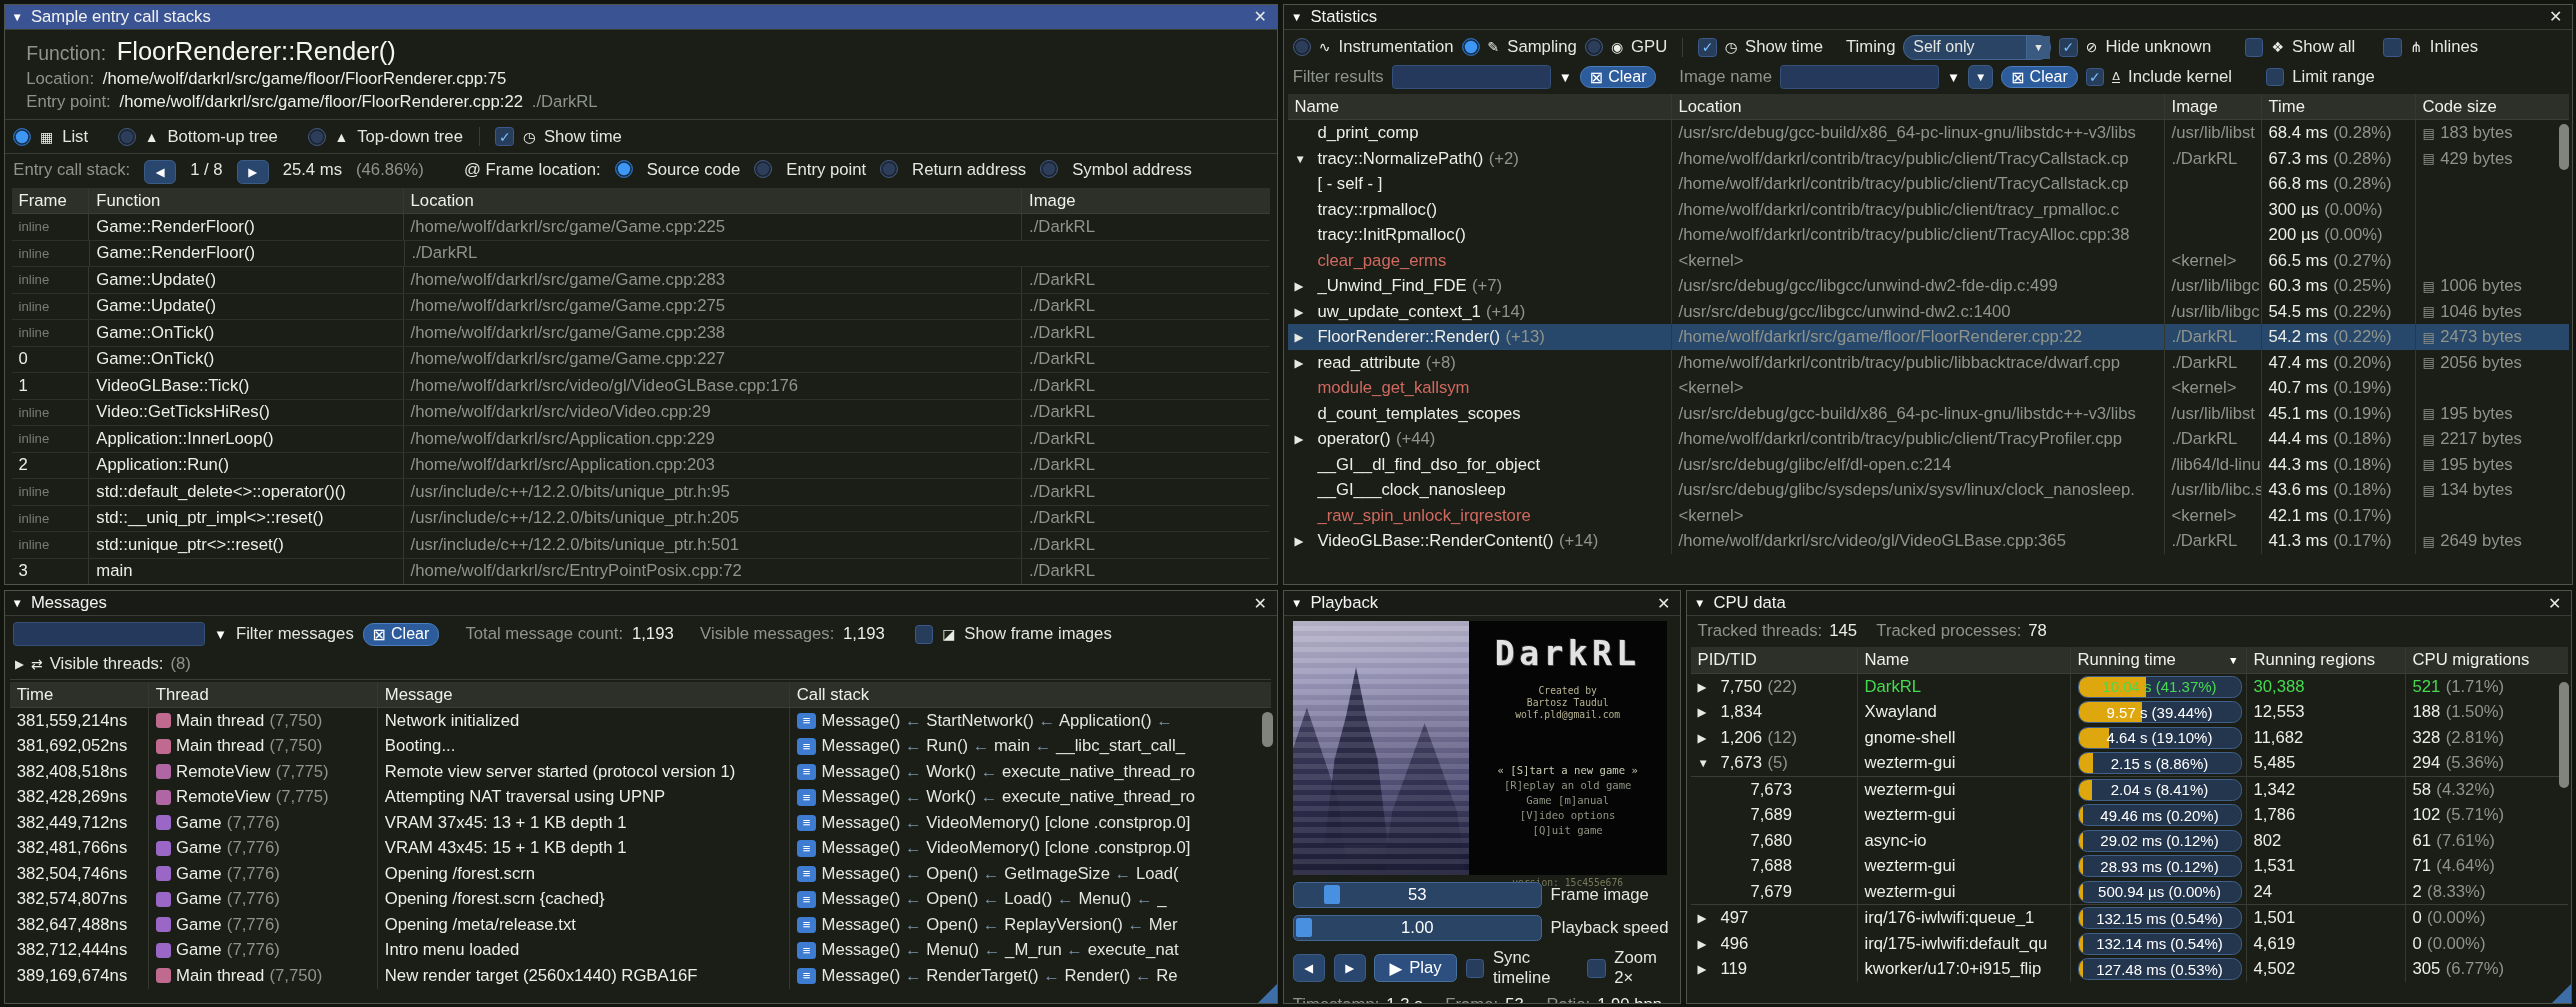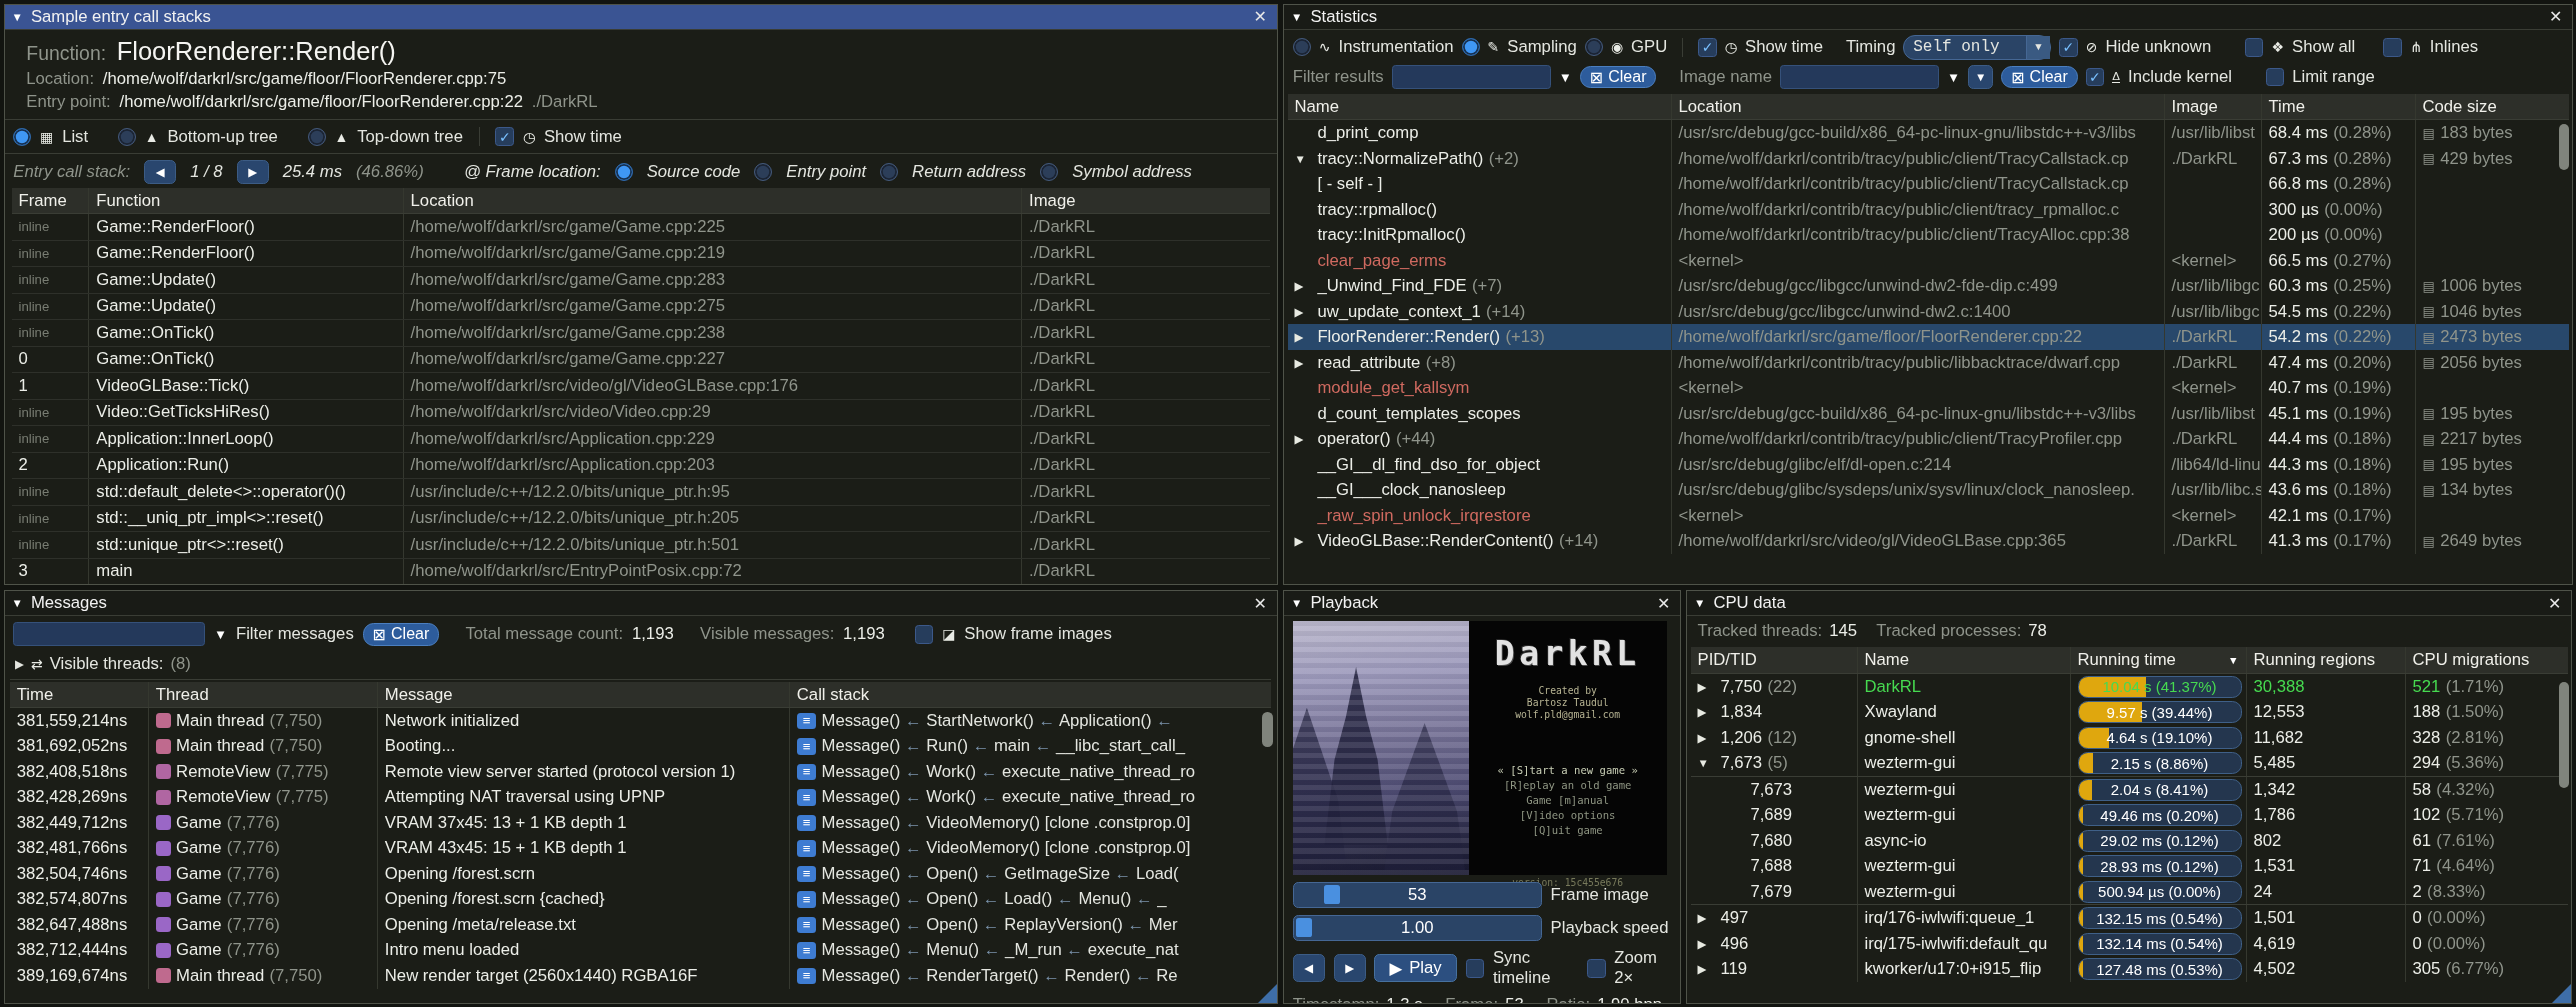--- a/index.html
+++ b/index.html
@@ -31,33 +31,33 @@
   .cell:last-child{border-right:none;}
   
   #p-stacks{left:3.5px;top:3.5px;width:1274px;height:581px;}
   .fn-blk{padding:7px 8.8px 3.5px 8.8px;margin-left:13px;}
   .fn-line{display:flex;align-items:baseline;gap:10.6px;margin-bottom:3.5px;}
   .fn-name{font-size:25.5px;color:#f5f5f2;}
   .fn-lbl{font-size:19.4px;}
   .meta-line{display:flex;gap:8.8px;font-size:16.7px;margin:2.6px 0;}
   .modes{display:flex;align-items:center;gap:8.8px;padding:4.4px 8.8px;}
   .gap26{width:12.3px;} .vdiv{width:0.9px;height:19.4px;background:#3a3d35;margin:0 7px;}
-  .ecs{display:flex;align-items:center;gap:14px;padding:4.4px 8.8px;font-style:italic;}
+  .ecs{display:flex;gap:14px;padding:4.4px 8.8px;}
   .st-grid .cell:nth-child(1){width:78px;}
   .st-grid .cell:nth-child(2){width:315px;text-align:center;}
   .st-grid .cell:nth-child(3){width:620px;}
   .st-grid .cell:nth-child(4){width:248px;}
   .st-grid{height:25px;}
   .st-row{height:25.5px;border-bottom:0.9px solid #2e302a;}
   .inl{font-size:13.2px;color:#787c72;}
   .loc-t{color:#8f948b;} .img-t{color:#8f948b;}
   
   #p-stats{left:1283px;top:3.5px;width:1290px;height:581px;}
   .stats-tb{display:flex;align-items:center;gap:8px;padding:5.3px 8.8px;}
-  .drop{background:#2a4466;border:0.9px solid #456794;border-radius:12px;height:23px;display:inline-flex;align-items:center;flex:none;font-family:Liberation Mono, monospace;}
+  .drop{background:#2a4466;border:0.9px solid #456794;border-radius:12px;height:23px;display:inline-flex;align-items:center;flex:none;}
   .drop .dv{padding:0 8.8px;min-width:104px;font-size:16px;}
   .drop .da{width:23px;height:100%;background:#3a5a82;display:flex;align-items:center;justify-content:center;font-size:10.6px;border-left:0.9px solid #456794;}
   .sg-head .cell:nth-child(1){width:384px;}
   .sg-head .cell:nth-child(2){width:493px;}
   .sg-head .cell:nth-child(3){width:97px;}
   .sg-head .cell:nth-child(4){width:154px;}
   .sg-head .cell:nth-child(5){width:130px;}
   .sg-head{height:25px;}
   .sg-row{height:25.5px;}
   .sg-row.sel{background:#28486b;}
@@ -197,21 +197,20 @@
           <div class="cell white">Game::RenderFloor()</div>
           <div class="cell loc-t">/home/wolf/darkrl/src/game/Game.cpp:225</div>
           <div class="cell img-t">./DarkRL</div>
         </div>
 
         <div class="row st-grid st-row">
           <div class="cell">
             <span class="inl">inline</span>
           </div>
           <div class="cell white">Game::RenderFloor()</div>
-          <div class="cell loc-t">/home/wolf/darkrl/src/game/Game.cpp:219</div>
           <div class="cell img-t">./DarkRL</div>
         </div>
 
         <div class="row st-grid st-row">
           <div class="cell">
             <span class="inl">inline</span>
           </div>
           <div class="cell white">Game::Update()</div>
           <div class="cell loc-t">/home/wolf/darkrl/src/game/Game.cpp:283</div>
           <div class="cell img-t">./DarkRL</div>

